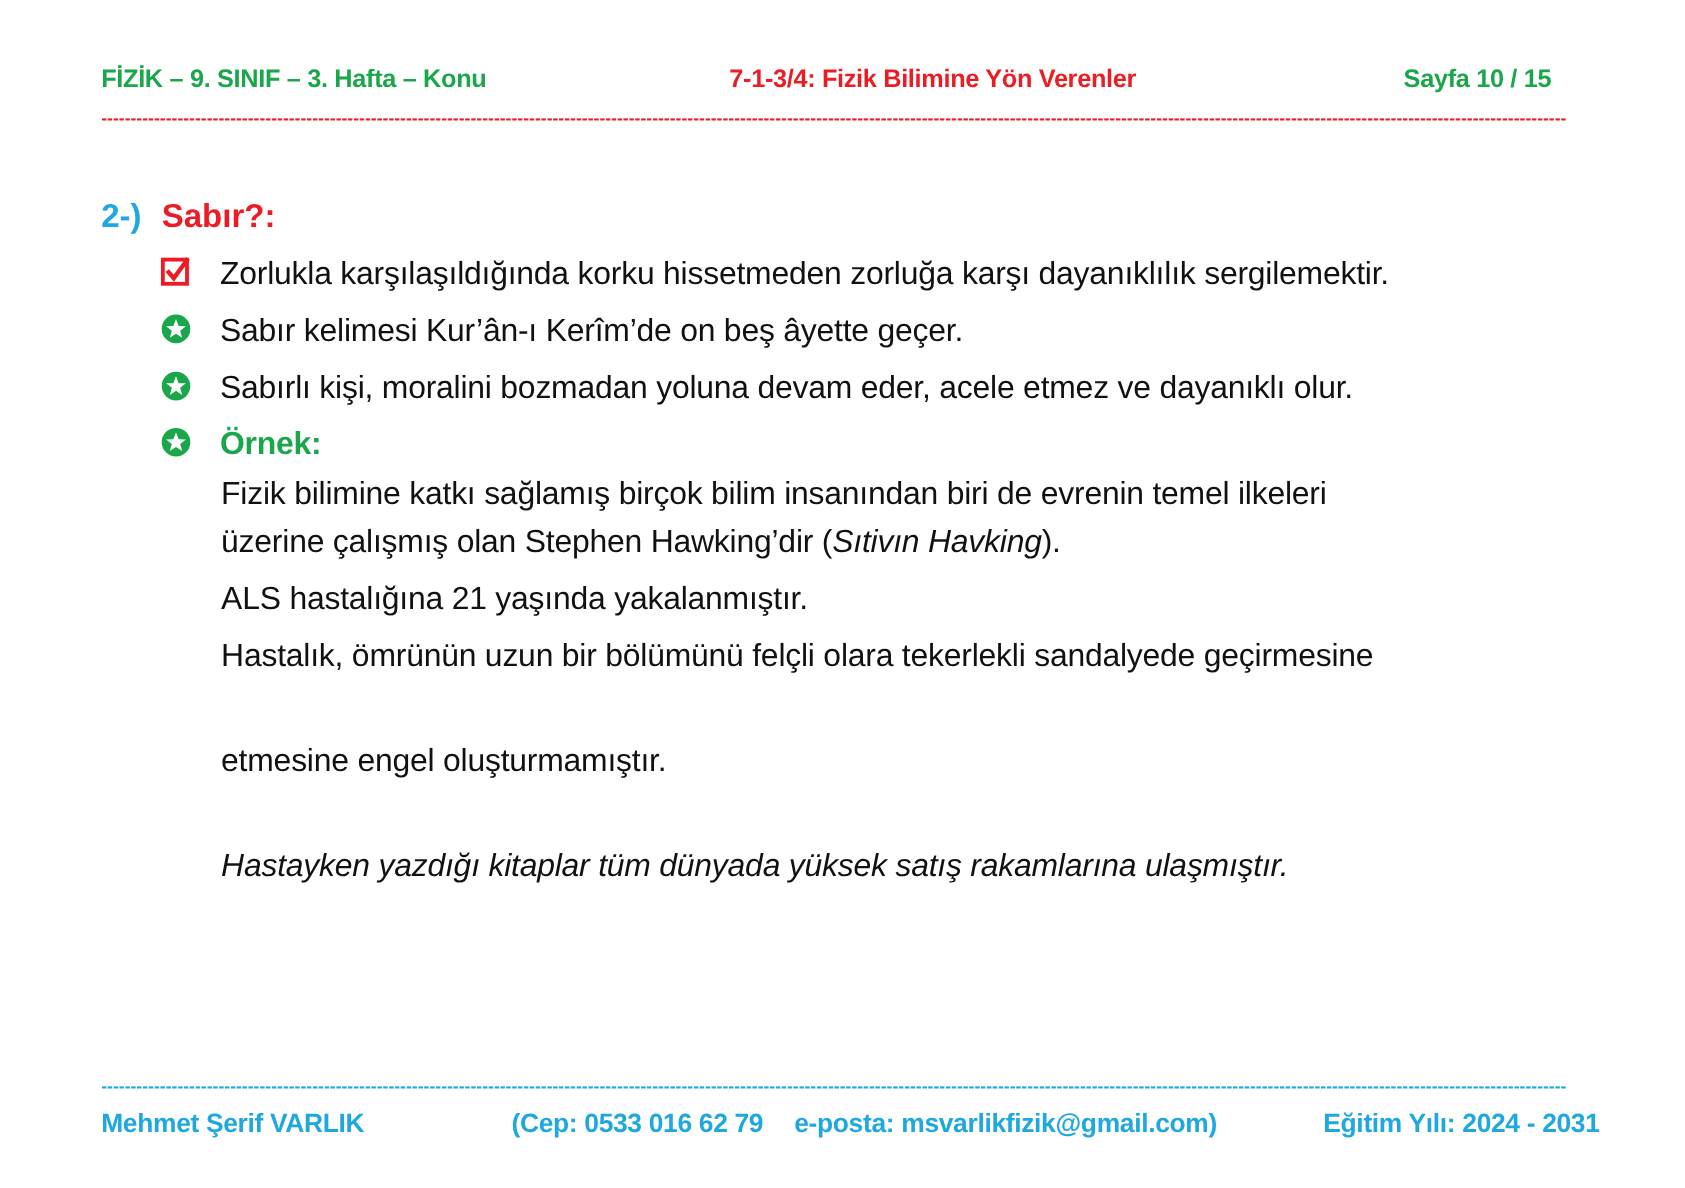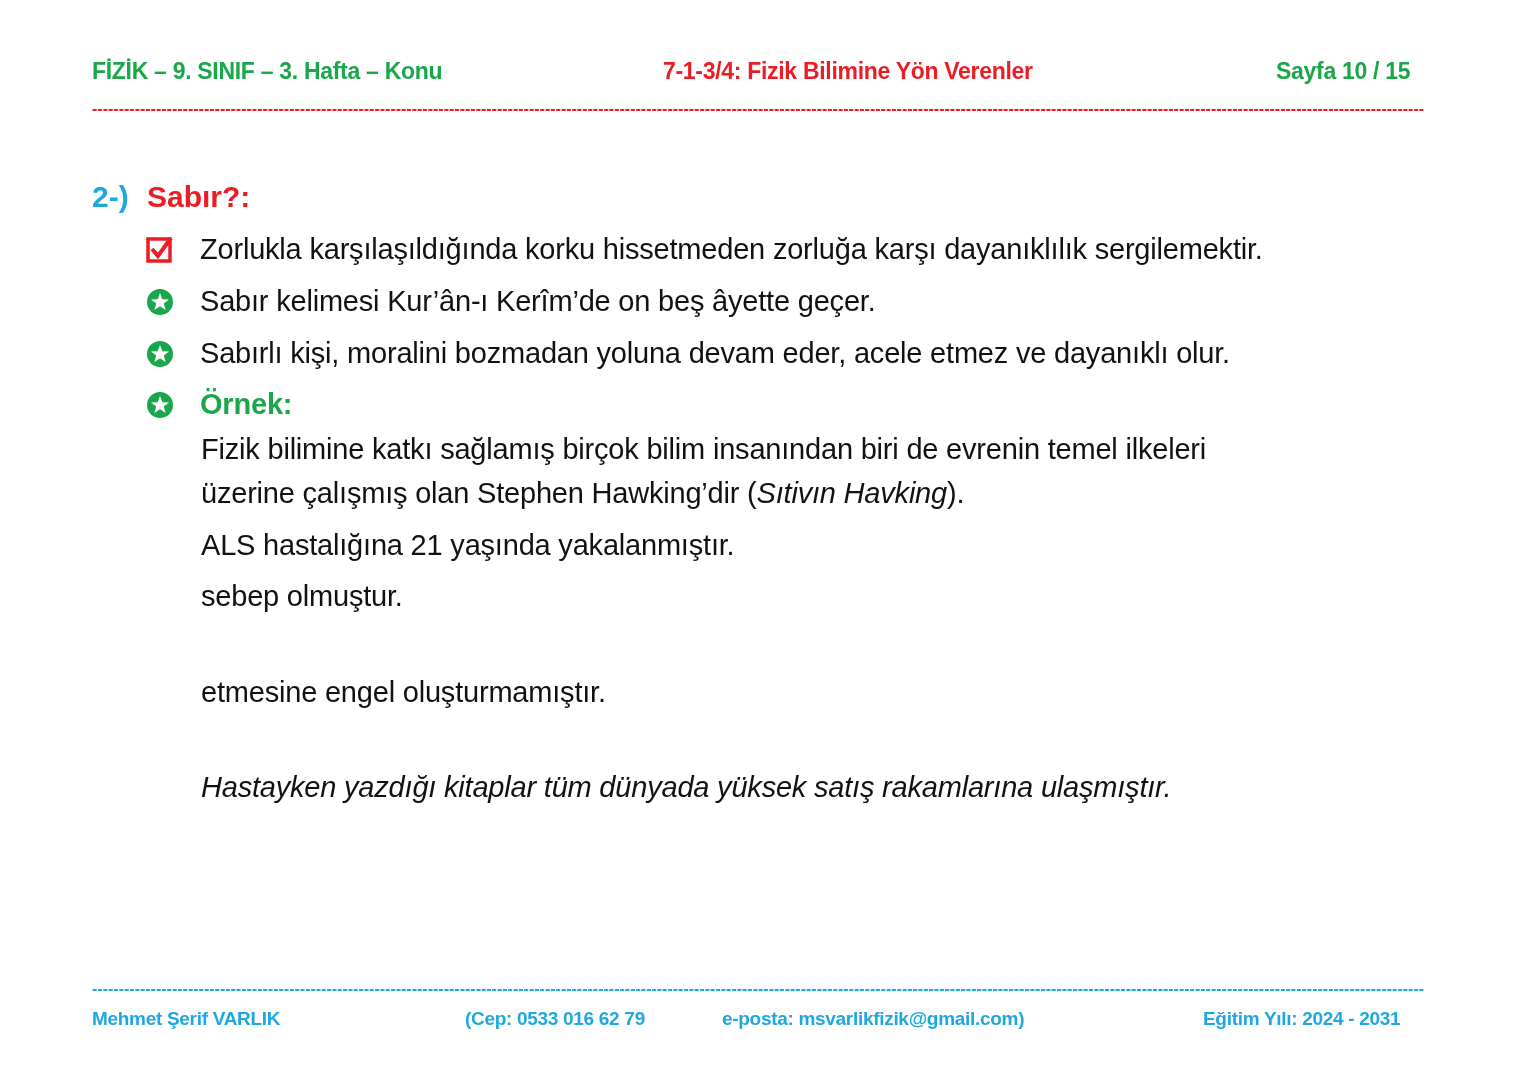--- a/index.html
+++ b/index.html
@@ -5,25 +5,25 @@
     html, body { margin: 0; padding: 0; background: #ffffff; }
     body { width: 1532px; height: 1080px; position: relative; overflow: hidden;
            font-family: "Liberation Sans", sans-serif; }
     .hdr { position: absolute; top: 58px; font-weight: bold; font-size: 23px; letter-spacing: -0.3px; }
     .green { color: #1aa64a; }
     .red { color: #ec1c24; }
     .blue { color: #1fa8df; }
     .dash { position: absolute; left: 92px; width: 1360px; overflow: hidden; white-space: nowrap;
             font-size: 16px; font-weight: bold; line-height: 10px; letter-spacing: 0px; }
     .sec-title { position: absolute; left: 92px; top: 180px; font-size: 30px; font-weight: bold; }
-    .item { position: absolute; left: 146px; display: flex; align-items: center; }
+    .item { position: absolute; left: 146px; display: flex; align-items: flex-start; }
     .ico { width: 28px; height: 28px; margin-right: 26px; display: inline-block; }
     .txt { font-size: 29px; color: #111; letter-spacing: -0.2px; }
     .para { position: absolute; left: 201px; font-size: 29px; color: #111; line-height: 44px; letter-spacing: -0.2px; }
-    .ftr { position: absolute; top: 1008px; font-weight: bold; font-size: 19px; color: #1fa8df; letter-spacing: -0.3px; }
+    .ftr { position: absolute; top: 1008px; font-weight: bold; font-size: 24px; color: #1fa8df; letter-spacing: -0.3px; }
     i { font-style: italic; }
   </style>
 </head>
 <body>
 
 <div>
   <div class="hdr green" style="left:92px;">FİZİK – 9. SINIF – 3. Hafta – Konu</div>
   <div class="hdr red" style="left:663px;">7-1-3/4: Fizik Bilimine Yön Verenler</div>
   <div class="hdr green" style="left:1276px;">Sayfa 10 / 15</div>
   <div class="dash red" style="top:104px;">----------------------------------------------------------------------------------------------------------------------------------------------------------------------------------------------------------------------------------------------------------</div>
@@ -75,21 +75,21 @@
 </div>
 
 <div class="para" style="top:427px;">
   <div>Fizik bilimine katkı sağlamış birçok bilim insanından biri de evrenin temel ilkeleri</div>
   <div><span>üzerine çalışmış olan Stephen Hawking’dir (</span><i>Sıtivın Havking</i><span>).</span></div>
 </div>
 
 <div class="para" style="top:523px;">ALS hastalığına 21 yaşında yakalanmıştır.</div>
 
 <div class="para" style="top:574px;">
-  <div>sebep olmuştur.</div>
+  <div>Hastalık, ömrünün uzun bir bölümünü felçli olara tekerlekli sandalyede geçirmesine</div>
 </div>
 
 <div class="para" style="top:670px;">
   <div>etmesine engel oluşturmamıştır.</div>
 </div>
 
 <div class="para" style="top:765px;font-style:italic;">Hastayken yazdığı kitaplar tüm dünyada yüksek satış rakamlarına ulaşmıştır.</div>
 
 <div>
   <div class="dash blue" style="top:984px; width:1350px;">----------------------------------------------------------------------------------------------------------------------------------------------------------------------------------------------------------------------------------------------------------</div>

